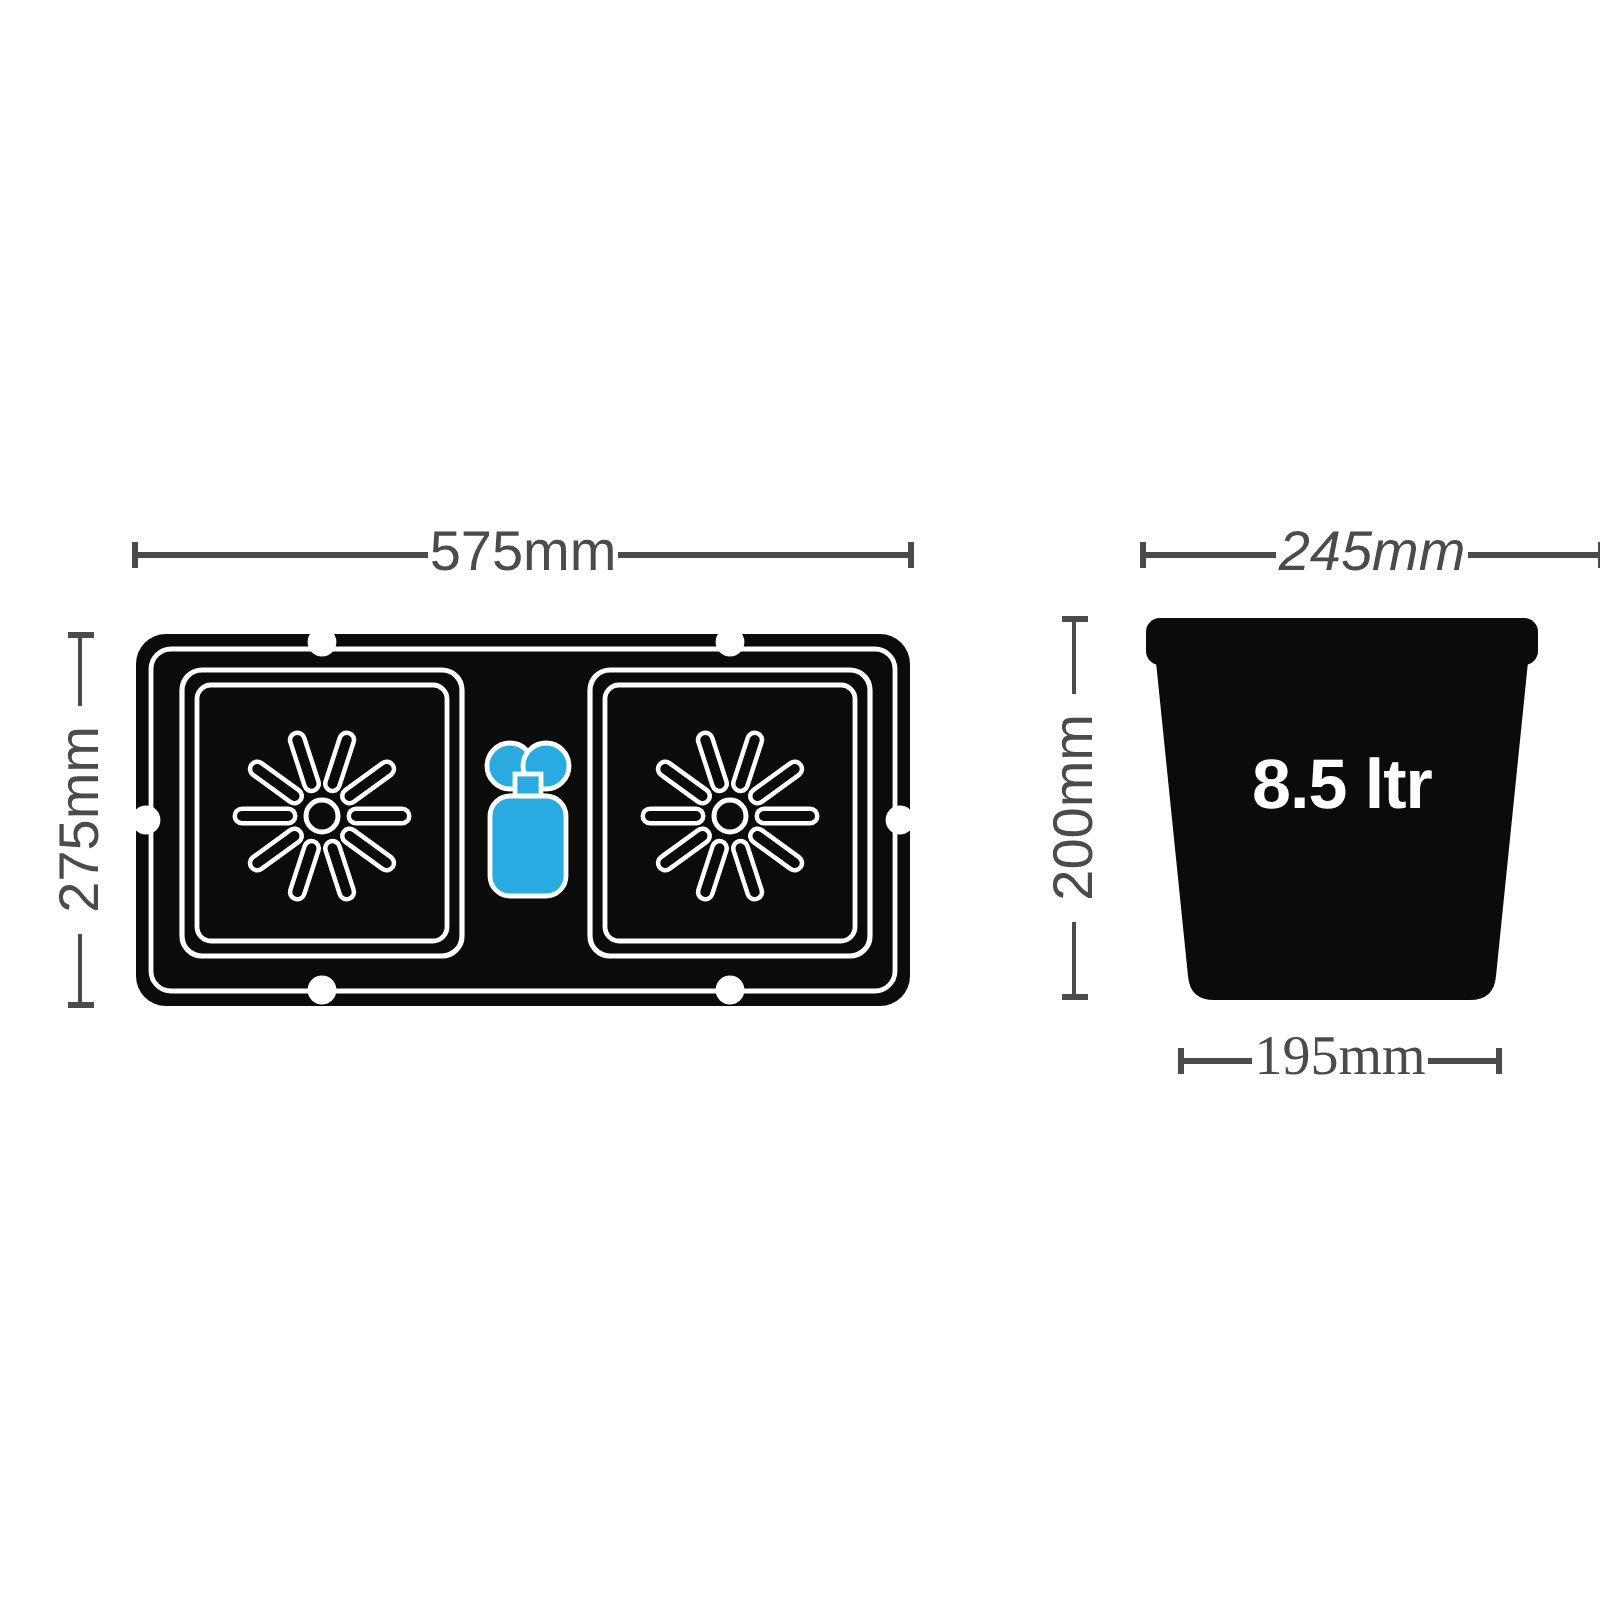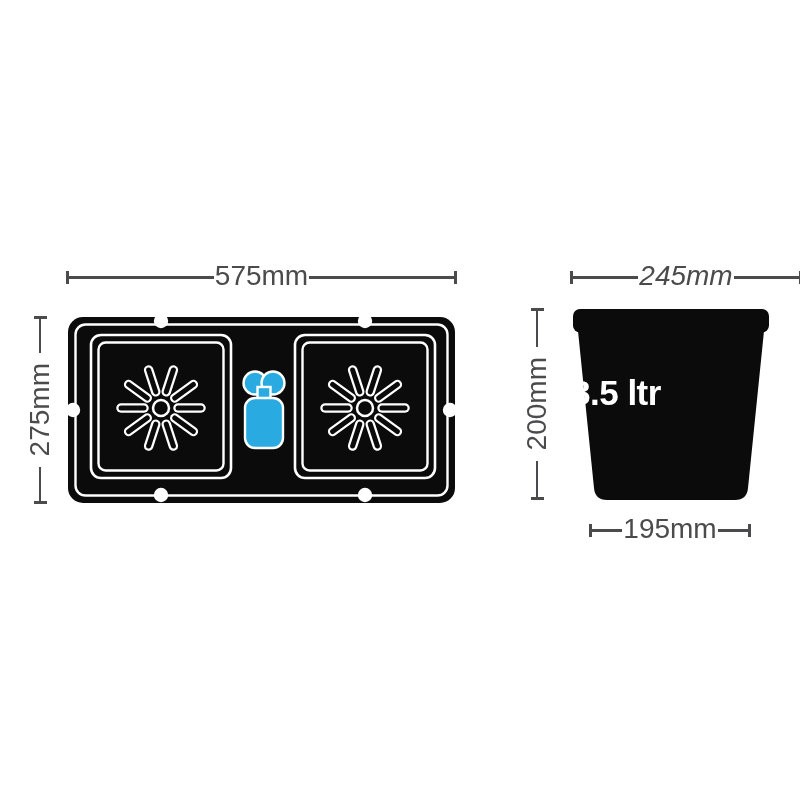--- a/index.html
+++ b/index.html
@@ -42,21 +42,21 @@
   .dim-h .cap { flex: 0 0 auto; width: 3px; height: 13px; background: #4b4b4d; }
   .dim-v .cap { flex: 0 0 auto; width: 13px; height: 3px; background: #4b4b4d; }
 
   
   .tray-svg { position: absolute; left: 68px; top: 317px; overflow: visible; }
   .pot-svg  { position: absolute; left: 570px; top: 305px; overflow: visible; }
 
   .pot-label {
     position: absolute;
     left: 571px; top: 377px; width: 200px;
-    text-align: left;
+    text-align: center;
     color: #ffffff;
     font-weight: bold;
     font-size: 35px;
     line-height: 31px;
     letter-spacing: -0.5px;
   }
 </style>
 </head>
 <body>
 
@@ -149,21 +149,21 @@
 
   <svg class="pot-svg" width="202" height="198" viewBox="0 0 202 198">
     <rect x="3" y="4" width="196" height="23.5" rx="7" fill="#0b0b0b"></rect>
     <path d="M 8 26 H 194 L 178 183 Q 177 195 165 195 H 37 Q 25 195 24 183 Z" fill="#0b0b0b"></path>
   </svg>
 
   <div class="pot-label">
     <div>8.5 ltr</div>
   </div>
 
-  <div class="dim dim-h" style="left:589px; top:517px; width:162px; height:27px;">
+  <div class="dim dim-h" style="left:589px; top:517px; width:162px; height:27px;font-family:Liberation Serif, serif;">
     <span class="cap"></span>
     <span class="seg"></span>
     <span class="lbl">195mm</span>
     <span class="seg"></span>
     <span class="cap"></span>
   </div>
 
 </div>
 
 </body></html>

